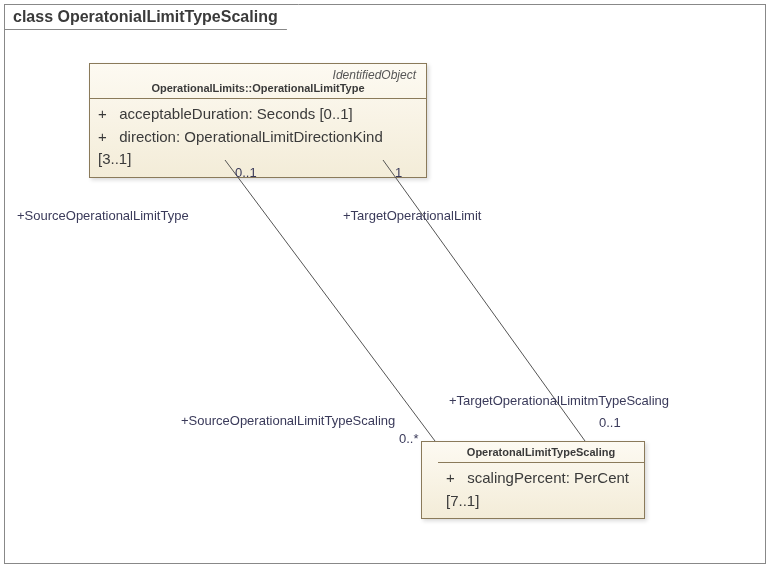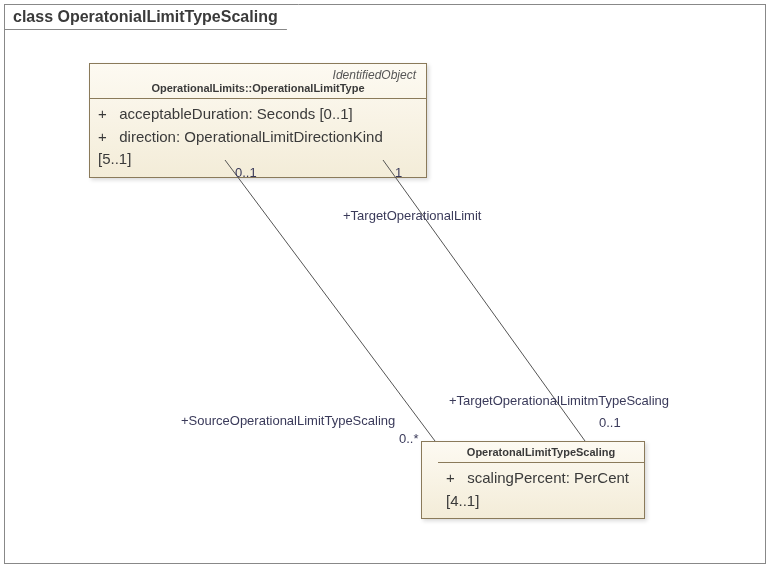--- a/index.html
+++ b/index.html
@@ -89,41 +89,42 @@
     <span>class OperatonialLimitTypeScaling</span>
   </div>
 
   <div class="class-box" style="left:84px; top:58px; width:338px;">
     <div class="class-header">
       <div class="stereo">IdentifiedObject</div>
       <div class="class-name">OperationalLimits::OperationalLimitType</div>
     </div>
     <div class="class-attrs">
       <div class="attr-row">acceptableDuration: Seconds [0..1]</div>
-      <div class="attr-row">direction: OperationalLimitDirectionKind [5..1]</div>
+      <div class="attr-row">direction: OperationalLimitDirectionKind [3..1]</div>
     </div>
   </div>
 
   <div class="class-box" style="left:416px; top:436px; width:224px;padding-left:16px;">
     <div class="class-header">
       <div class="class-name">OperatonalLimitTypeScaling</div>
     </div>
     <div class="class-attrs">
-      <div class="attr-row">scalingPercent: PerCent [4..1]</div>
+      <div class="attr-row">scalingPercent: PerCent [7..1]</div>
     </div>
   </div>
 
   <svg class="lines">
 
     <line x1="220" y1="155" x2="430" y2="436" stroke="#555" stroke-width="1"></line>
 
     <line x1="378" y1="155" x2="580" y2="436" stroke="#555" stroke-width="1"></line>
   </svg>
 
   <div class="assoc-label" style="left:230px; top:160px;">0..1</div>
+  <div class="assoc-label" style="left:12px; top:203px;">+SourceOperationalLimitType</div>
   <div class="assoc-label" style="left:176px; top:408px;">+SourceOperationalLimitTypeScaling</div>
   <div class="assoc-label" style="left:394px; top:426px;">0..*</div>
 
   <div class="assoc-label" style="left:390px; top:160px;">1</div>
   <div class="assoc-label" style="left:338px; top:203px;">+TargetOperationalLimit</div>
   <div class="assoc-label" style="left:444px; top:388px;">+TargetOperationalLimitmTypeScaling</div>
   <div class="assoc-label" style="left:594px; top:410px;">0..1</div>
 
 </div>
 

